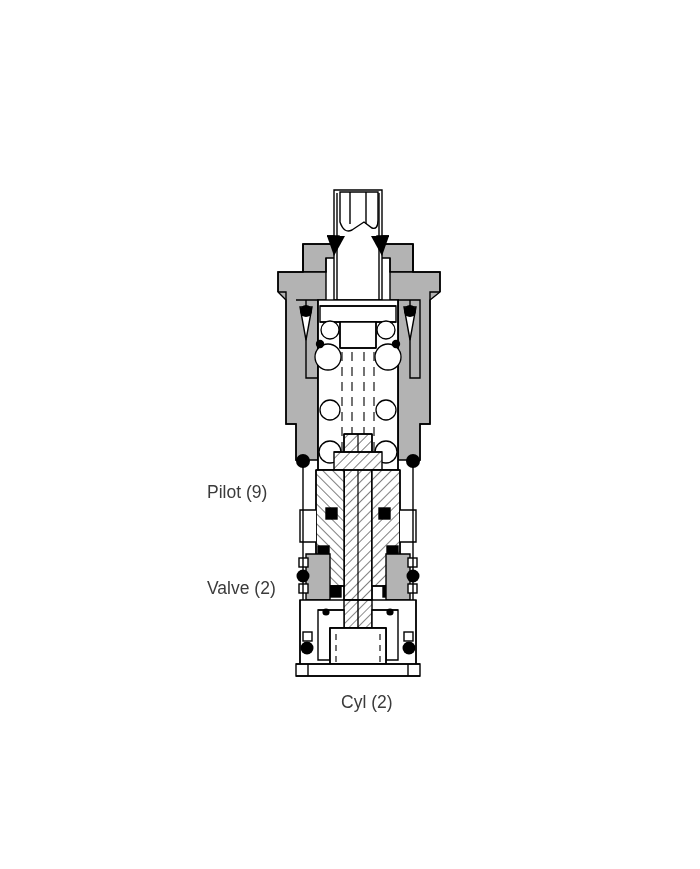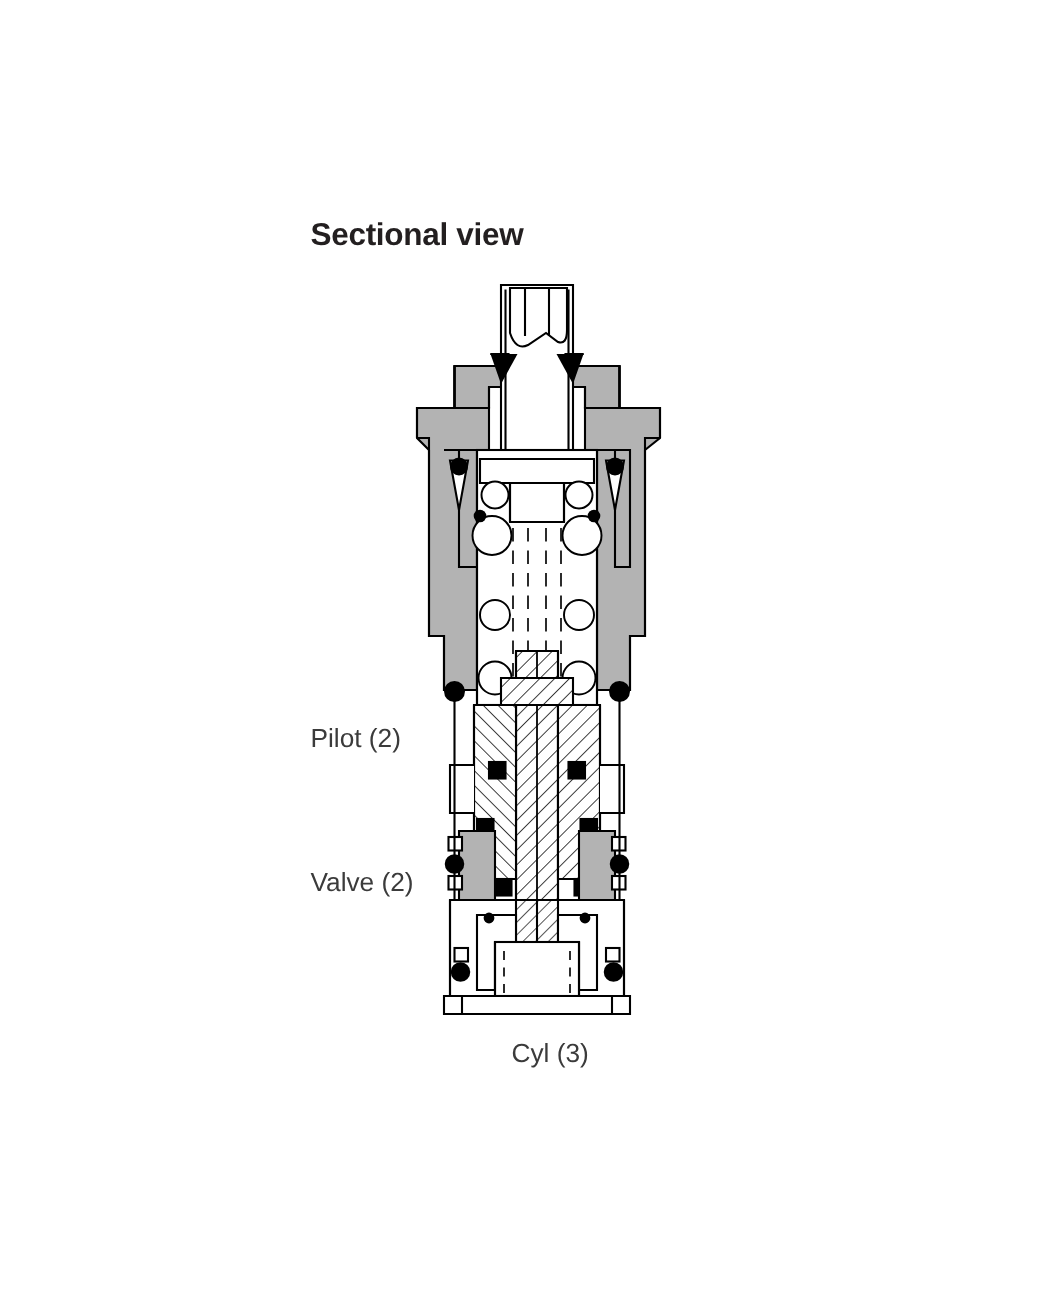--- a/index.html
+++ b/index.html
@@ -51,21 +51,20 @@
     width: 700px;
     height: 869px;
     pointer-events: none;
   }
 </style>
 </head>
 <body>
 
 <div id="page-root">
 
-  <div class="title">Sectional view</div>
 
   <svg id="drawing" viewBox="0 0 700 869" width="700" height="869" xmlns="http://www.w3.org/2000/svg">
     <defs>
 
       <pattern id="hatchR" width="7" height="7" patternUnits="userSpaceOnUse" patternTransform="rotate(45)">
         <rect width="7" height="7" fill="#ffffff"></rect>
         <line x1="0" y1="0" x2="0" y2="7" stroke="#000000" stroke-width="1"></line>
       </pattern>
 
       <pattern id="hatchL" width="7" height="7" patternUnits="userSpaceOnUse" patternTransform="rotate(-45)">
@@ -273,19 +272,19 @@
         <path d="M278,292 L278,272 L303,272 L303,244 L339,244 L339,236 L327,236"></path>
         <path d="M440,292 L440,272 L413,272 L413,244 L377,244 L377,236 L389,236"></path>
         <path d="M278,292 L286,292 L286,424 L296,424 L296,460 L303,460"></path>
         <path d="M440,292 L430,292 L430,424 L420,424 L420,460 L413,460"></path>
         <path d="M303,460 L303,600"></path>
         <path d="M413,460 L413,600"></path>
       </g>
     </g>
   </svg>
 
-  <div class="callout callout-pilot">Pilot (2)</div>
+  <div class="callout callout-pilot">Pilot (9)</div>
 
   <div class="callout callout-valve">Valve (2)</div>
 
-  <div class="callout callout-cyl">Cyl (3)</div>
+  <div class="callout callout-cyl">Cyl (2)</div>
 
 </div>
 
 </body></html>

